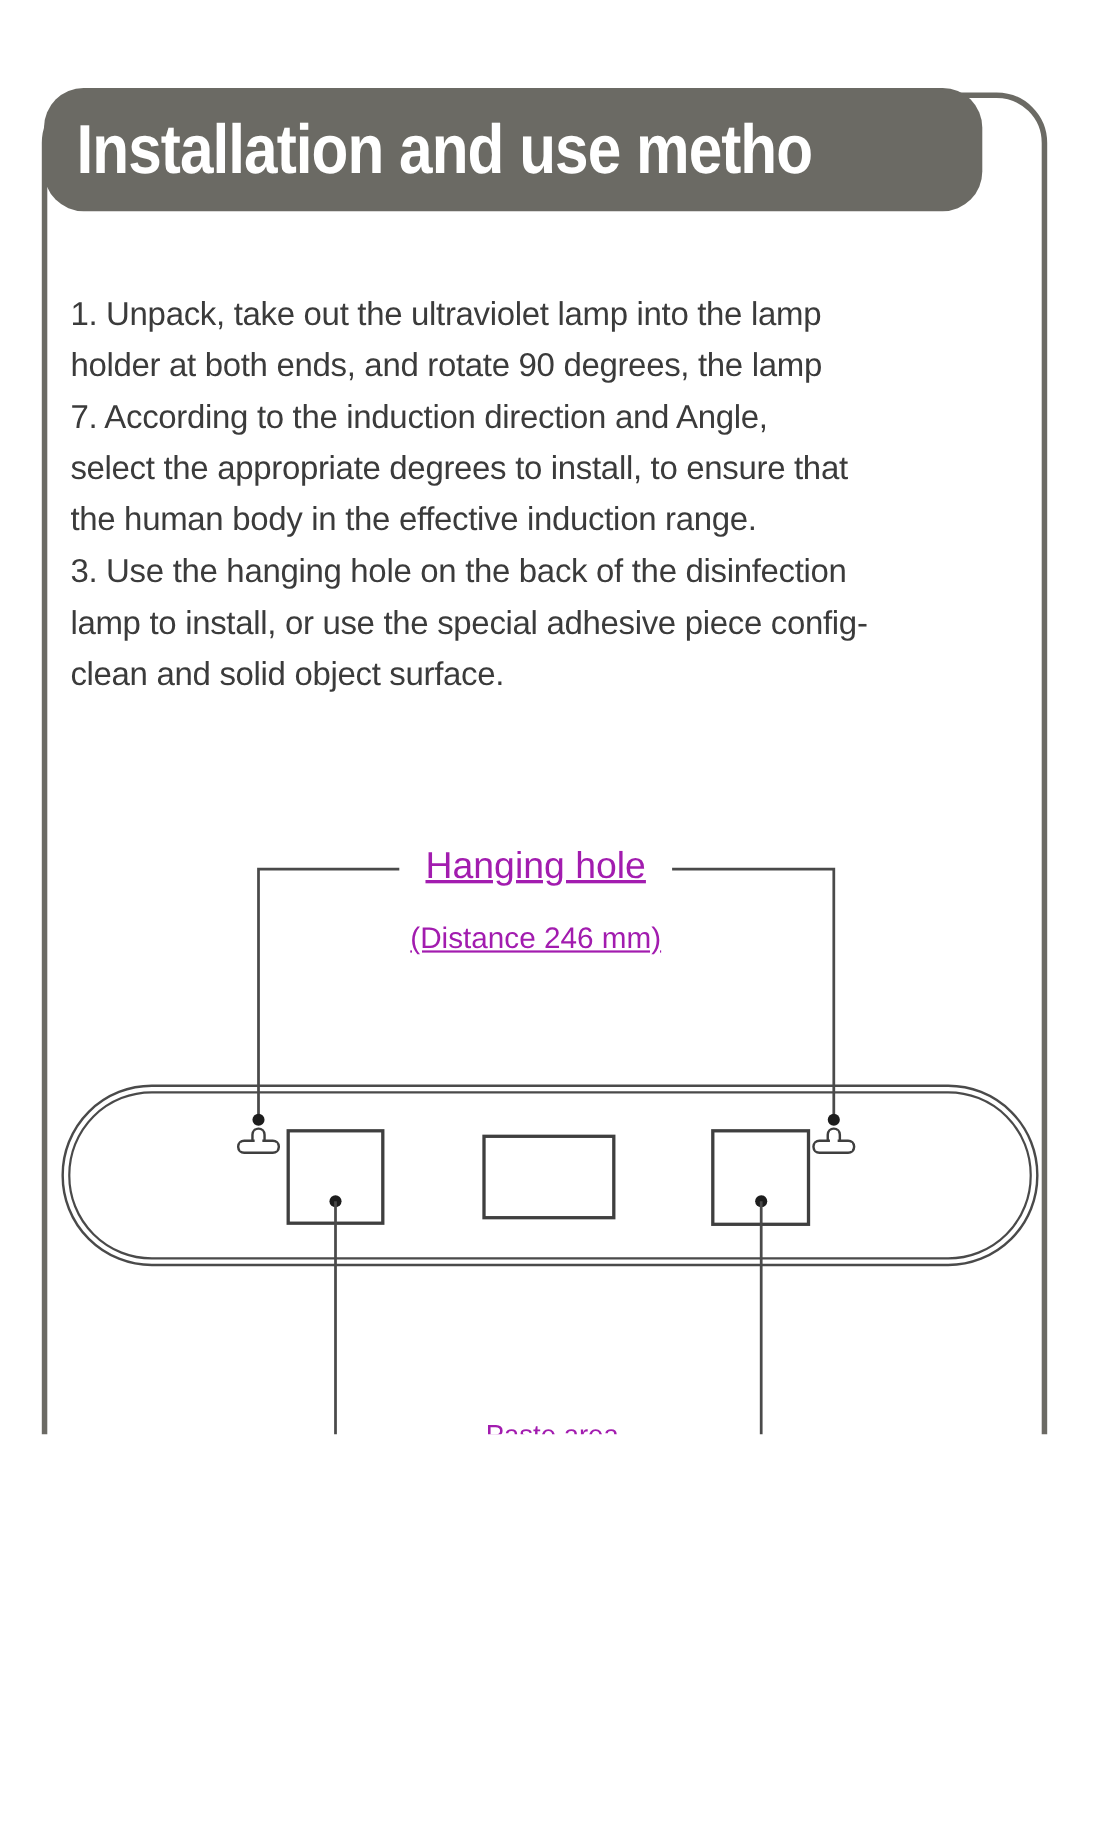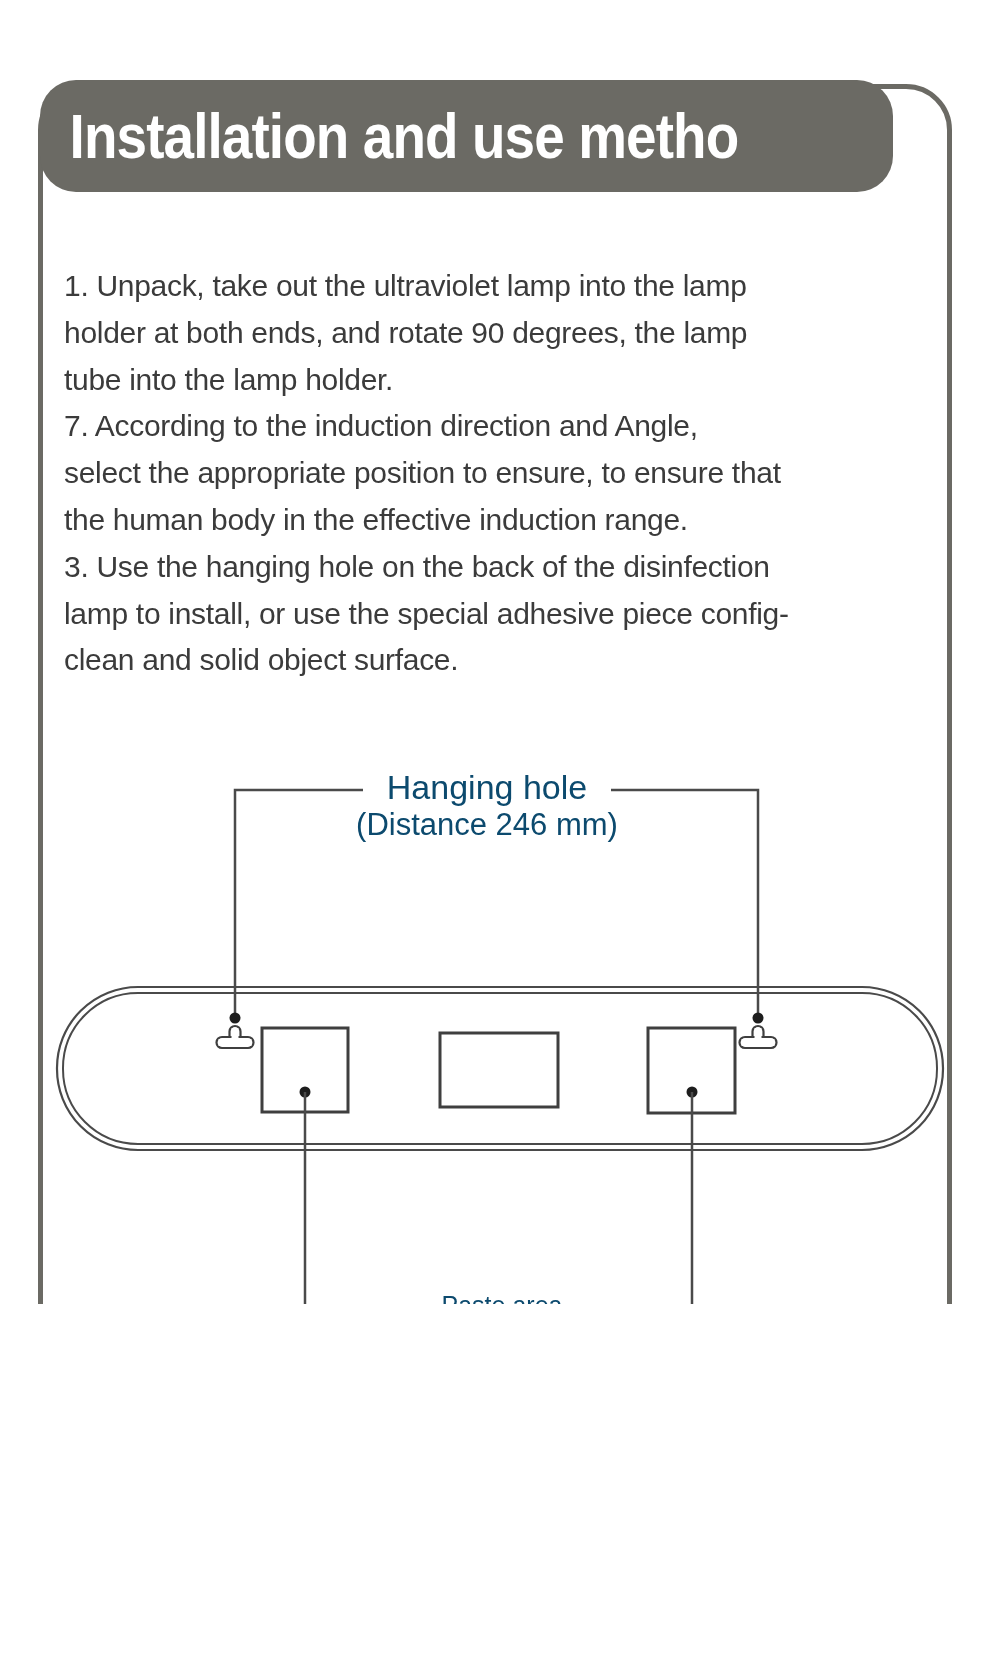--- a/index.html
+++ b/index.html
@@ -11,24 +11,24 @@
 
   .titlebar{position:absolute;left:40px;top:80px;width:853px;height:112px;
         background:#6b6a64;border-radius:36px;display:flex;align-items:center;}
   .title{color:#ffffff;font-weight:bold;font-size:63px;letter-spacing:-1px;
         transform:scaleX(0.87);transform-origin:0 50%;padding-left:34px;white-space:nowrap;}
 
   .instructions{position:absolute;left:64px;top:263px;width:870px;
         font-size:30px;line-height:46.8px;color:#3b3b3b;letter-spacing:-0.3px;}
   .text-line{white-space:nowrap;}
 
-  .diagram-label{position:absolute;color:#0c4a6e;white-space:nowrap;
-        transform:translateX(-50%);}
+  .diagram-label{position:absolute;color:#a21caf;white-space:nowrap;
+        transform:translateX(-50%);text-decoration:underline;}
   .lbl-hanging{left:487px;top:768px;font-size:34px;}
-  .lbl-distance{left:487px;top:807px;font-size:31px;}
+  .lbl-distance{left:487px;top:838px;font-size:27px;}
   .lbl-paste{left:502px;top:1291px;font-size:25px;}
 
   .diagram-svg{position:absolute;left:0;top:700px;}
 
   .indicator{position:absolute;left:429px;top:1670px;width:144px;height:9px;
         border-radius:4.5px;background:#3e63f3;}
 </style>
 </head>
 <body>
 
@@ -36,23 +36,22 @@
 
   <div class="card"></div>
 
   <div class="titlebar">
     <div class="title">Installation and use metho</div>
   </div>
 
   <div class="instructions">
       <div class="text-line">1. Unpack, take out the ultraviolet lamp into the lamp</div>
       <div class="text-line">holder at both ends, and rotate 90 degrees, the lamp</div>
-      <div class="text-line">tube into the lamp holder.</div>
       <div class="text-line">7. According to the induction direction and Angle,</div>
-      <div class="text-line">select the appropriate position to ensure, to ensure that</div>
+      <div class="text-line">select the appropriate degrees to install, to ensure that</div>
       <div class="text-line">the human body in the effective induction range.</div>
       <div class="text-line">3. Use the hanging hole on the back of the disinfection</div>
       <div class="text-line">lamp to install, or use the special adhesive piece config-</div>
       <div class="text-line">clean and solid object surface.</div>
     </div>
 
   <div class="diagram-label lbl-hanging">Hanging hole</div>
   <div class="diagram-label lbl-distance">(Distance 246 mm)</div>
   <div class="diagram-label lbl-paste">Paste area</div>
 

